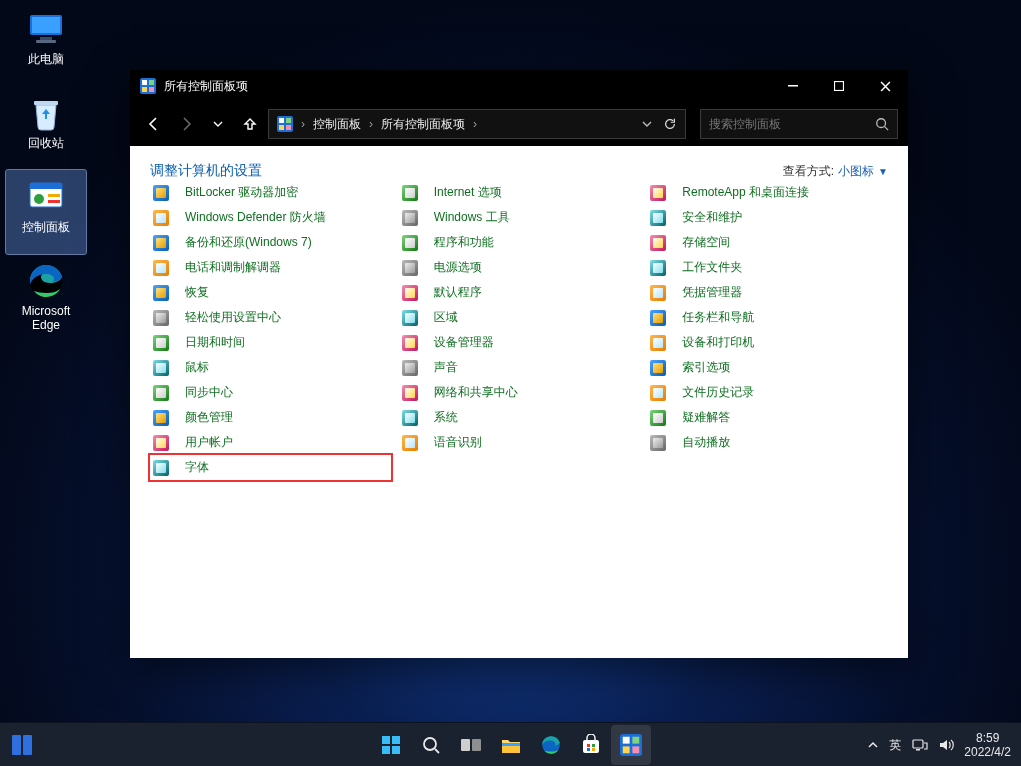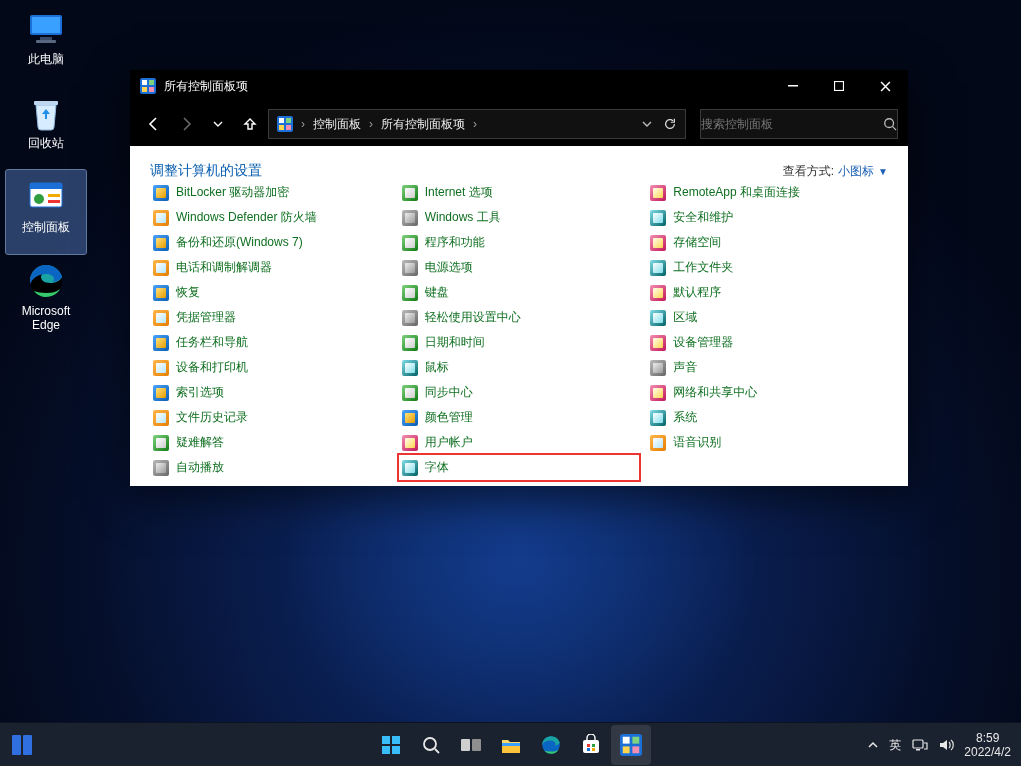--- a/index.html
+++ b/index.html
@@ -32,21 +32,21 @@
 .tb-widget { width:44px; height:44px; display:flex; align-items:center; justify-content:center; }
 .tb-center { margin: 0 auto; display:flex; align-items:center; gap: 0; }
 .tb-btn { width:40px; height:40px; display:flex; align-items:center; justify-content:center; border-radius:4px; }
 .tb-btn.active { background: rgba(255,255,255,0.10); }
 .tb-right { position:absolute; right:4px; top:0; height:44px; display:flex; align-items:center; gap: 10px; color:#e8e8e8; font-size:12px; }
 .tb-right .ime { font-size:12px; letter-spacing:1px; }
 .tb-right .datetime { text-align:center; line-height:1.2; padding-right:6px; }
 
 
 .window {
-  position:absolute; left:130px; top:70px; width:778px; height:416px;
+  position:absolute; left:130px; top:70px; width:778px; height:588px;
   background:#fff; box-shadow: 0 12px 40px rgba(0,0,0,0.55);
   display:flex; flex-direction:column; border-radius:0;
 }
 .titlebar {
   height:32px; background:#000; display:flex; align-items:center; color:#fff; font-size:12px;
 }
 .titlebar .title-left { display:flex; align-items:center; gap:8px; padding-left:10px; }
 .titlebar .title-right { margin-left:auto; display:flex; }
 .win-btn { width:46px; height:32px; display:flex; align-items:center; justify-content:center; color:#fff; }
 
@@ -55,21 +55,21 @@
 }
 .nav-icon { width:28px; height:28px; display:flex; align-items:center; justify-content:center; color:#fff; }
 .nav-icon.dim { color:#777; }
 .addressbar {
   flex:0 0 auto; width:418px; height:30px; border:1px solid #3a3a3a; background:#111; display:flex; align-items:center; gap:8px; padding:0 8px; font-size:12px; color:#eee;
 }
 .addressbar .crumb-sep { color:#999; }
 .addressbar .crumb { white-space:nowrap; }
 .addr-tail { margin-left:auto; display:flex; align-items:center; gap:10px; color:#bbb; }
 .searchbox {
-  flex:1; height:30px; min-width:160px; border:1px solid #3a3a3a; background:#111; display:flex; align-items:center; padding:0 0; margin-left:10px;
+  flex:1; height:30px; min-width:160px; border:1px solid #3a3a3a; background:#111; display:flex; align-items:center; padding:0 8px; margin-left:10px;
 }
 .searchbox input {
   flex:1; background:transparent; border:none; outline:none; color:#bbb; font-size:12px;
 }
 .searchbox .s-icon { color:#bbb; }
 
 .content {
   flex:1; background:#fff; padding:16px 20px 10px 20px; overflow:auto;
 }
 .content-header { display:flex; align-items:center; font-size:12px;}
@@ -77,21 +77,21 @@
 .view-by { color:#333; display:flex; align-items:center; gap:4px; }
 .view-by .link { color:#1a5fb4; }
 .view-by .caret { color:#1a5fb4; font-size:10px; }
 
 .items-grid {
   display:grid;
   grid-template-columns: repeat(3, 1fr);
   column-gap: 8px;
 }
 .cp-item {
-  display:flex; align-items:center; gap:6px; height:25px; font-size:12px;
+  display:flex; align-items:center; gap:15px; height:25px; font-size:12px;
   color:#0f6f20; cursor:default; padding: 0 2px;
 }
 .cp-item .ico { width:18px; height:18px; flex:0 0 18px; display:flex; align-items:center; justify-content:center; }
 .cp-item .txt { white-space:nowrap; }
 .cp-item.highlight { outline: 2px solid #e33; outline-offset: 0; }
 
 
 .mini {
   width:16px; height:16px; border-radius:2px;
   background: linear-gradient(135deg,#4aa3ff,#0a5eb0);
@@ -345,26 +345,20 @@
             <span class="txt">工作文件夹</span>
           </div>
           <div class="cp-item">
             <span class="ico">
               <span class="mini "></span>
             </span>
             <span class="txt">恢复</span>
           </div>
           <div class="cp-item">
             <span class="ico">
-              <span class="mini v2"></span>
-            </span>
-            <span class="txt">键盘</span>
-          </div>
-          <div class="cp-item">
-            <span class="ico">
               <span class="mini v3"></span>
             </span>
             <span class="txt">默认程序</span>
           </div>
           <div class="cp-item">
             <span class="ico">
               <span class="mini v4"></span>
             </span>
             <span class="txt">凭据管理器</span>
           </div>

